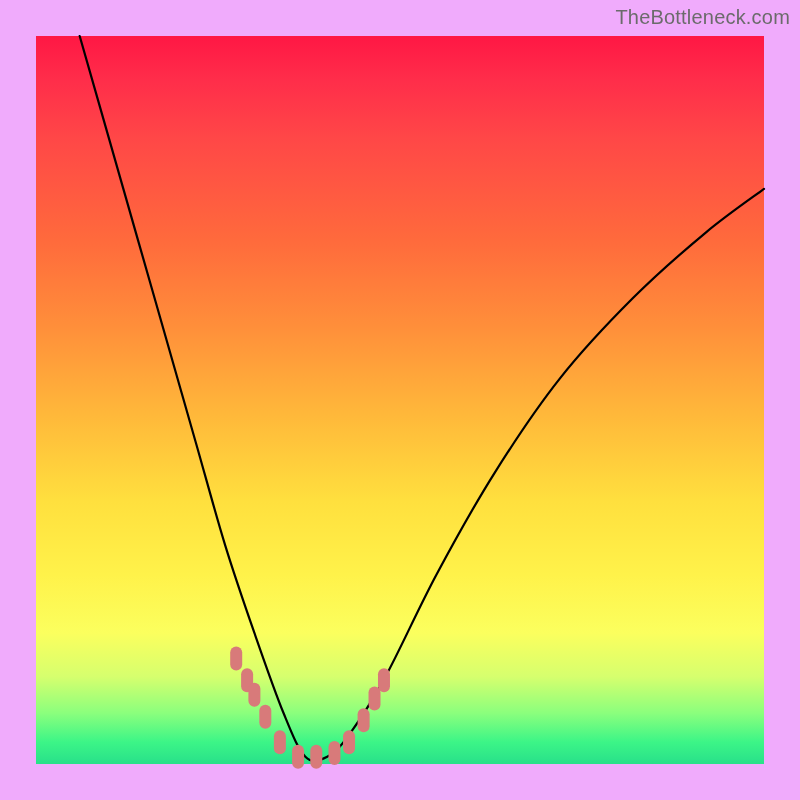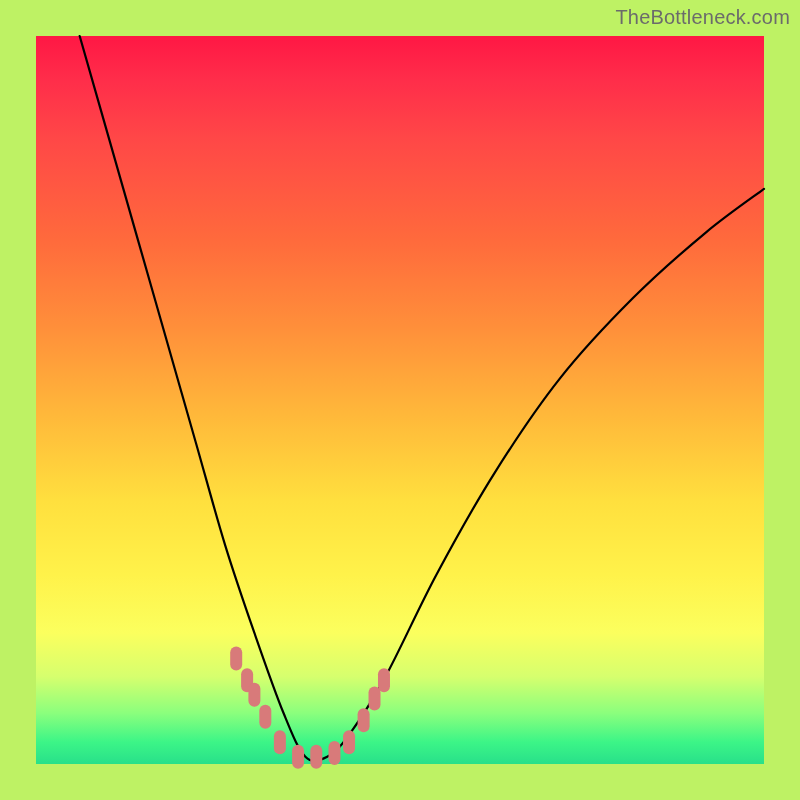--- a/index.html
+++ b/index.html
@@ -8,21 +8,21 @@
     width: 800px;
     height: 800px;
     background: #000;
     overflow: hidden;
     font-family: Arial, Helvetica, sans-serif;
   }
   .frame {
     position: relative;
     width: 800px;
     height: 800px;
-    background: #bef264;
+    background: #f0abfc;
   }
   .plot-area {
     position: absolute;
     left: 36px;
     top: 36px;
     width: 728px;
     height: 728px;
     
     background: linear-gradient(
       to bottom,

